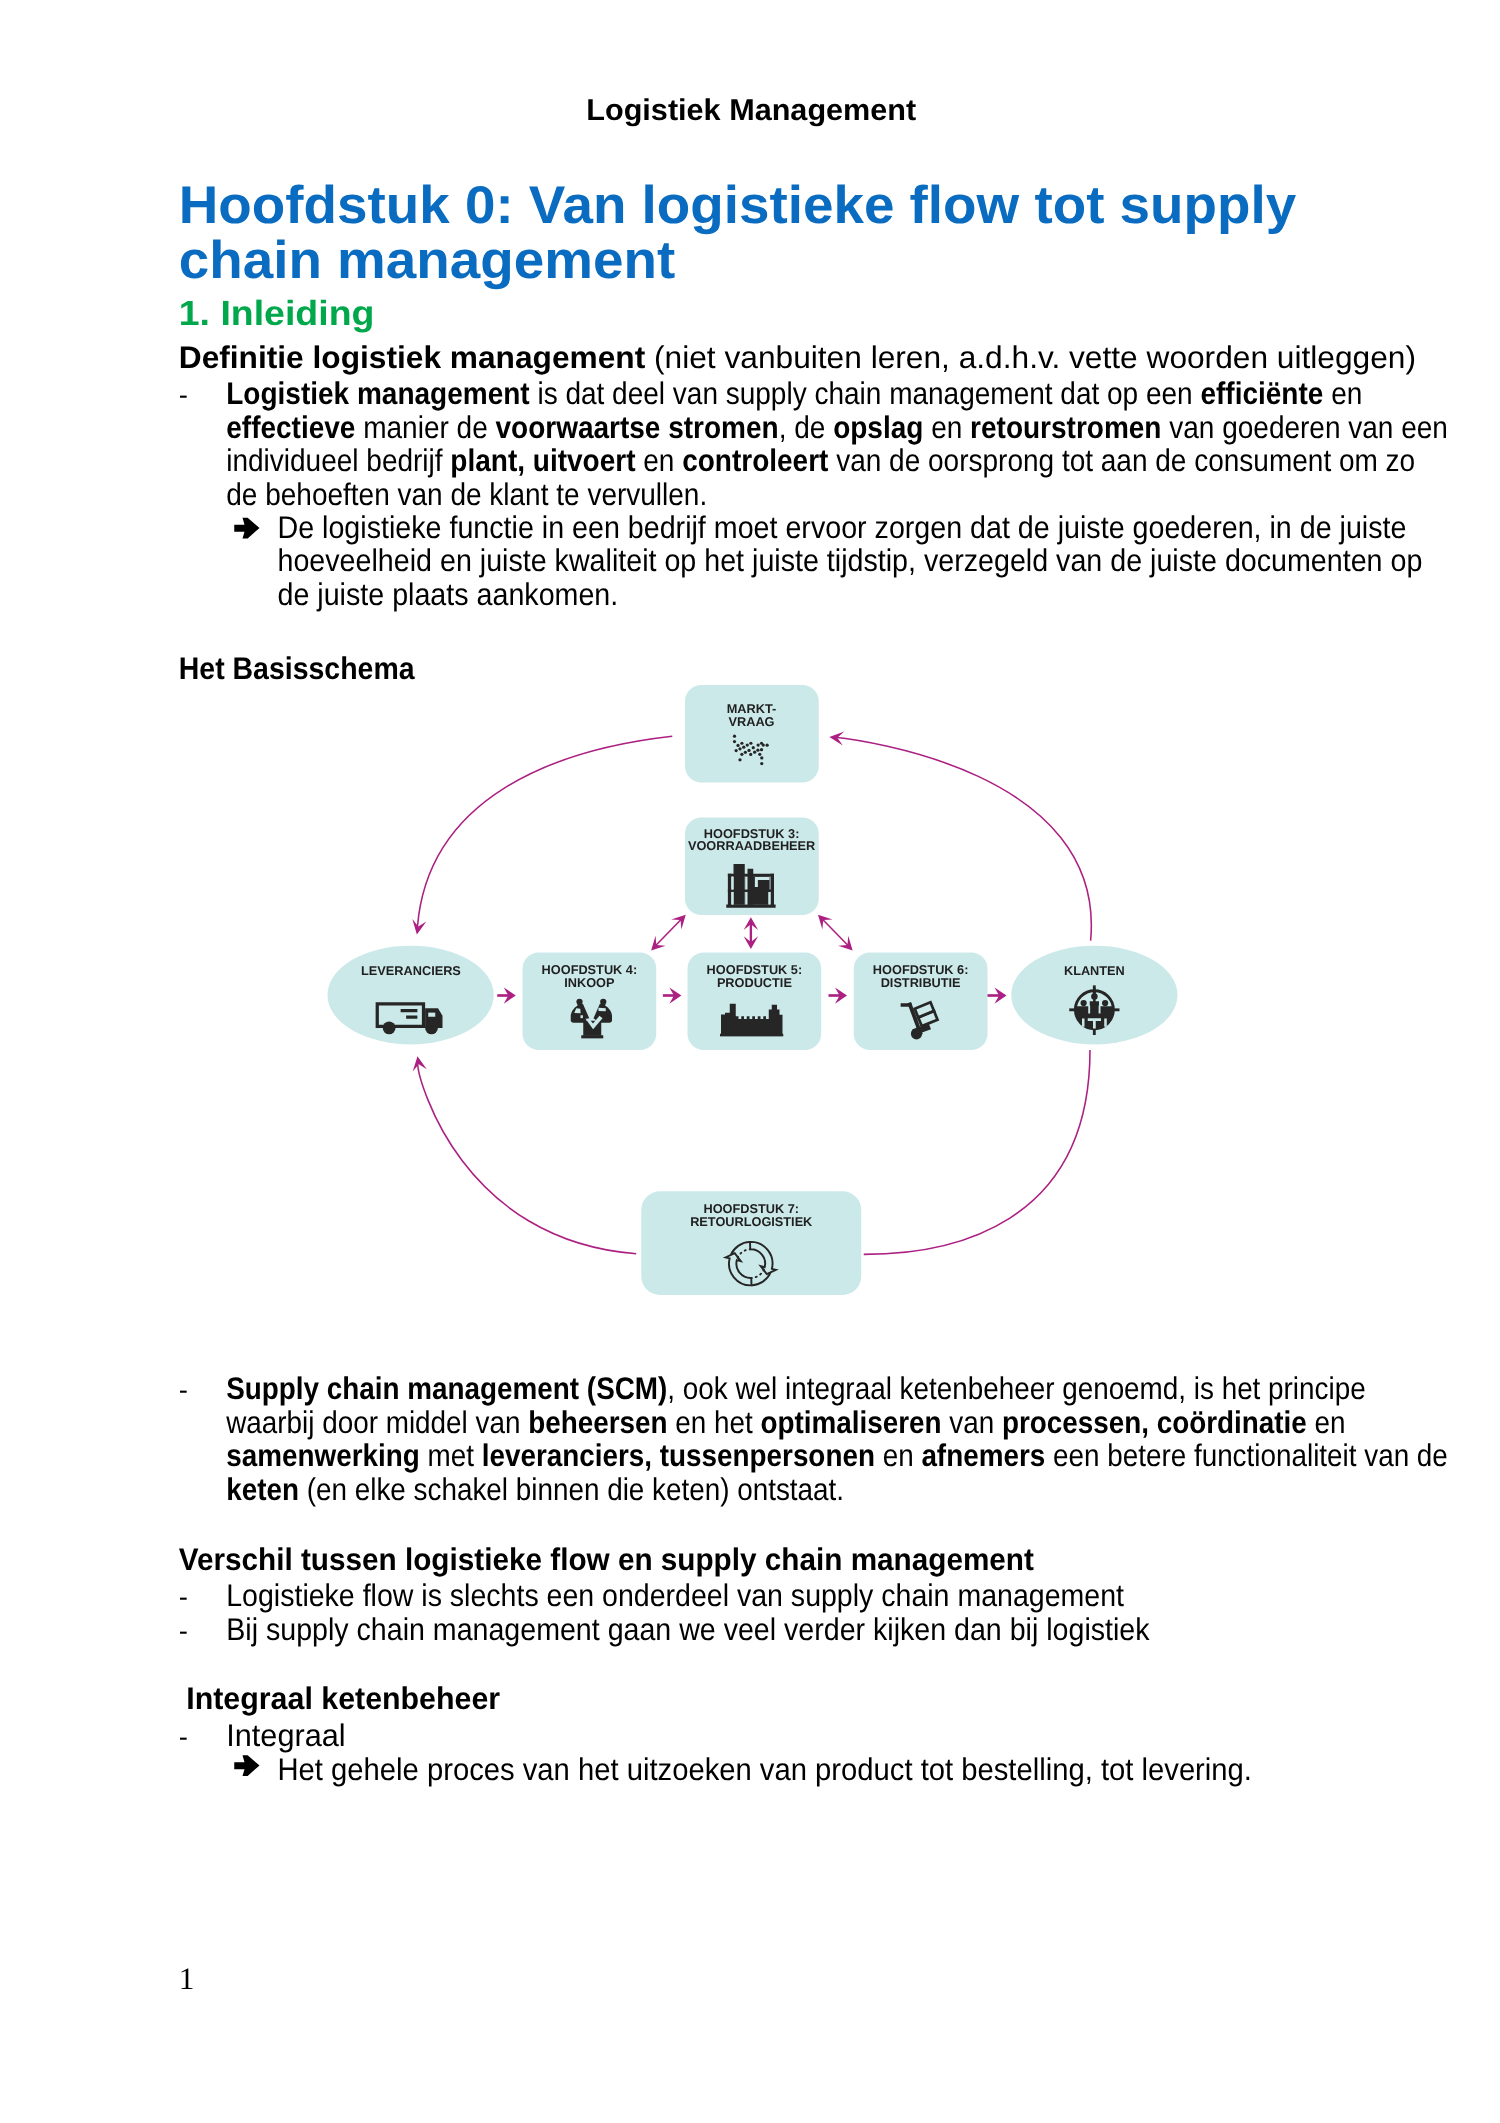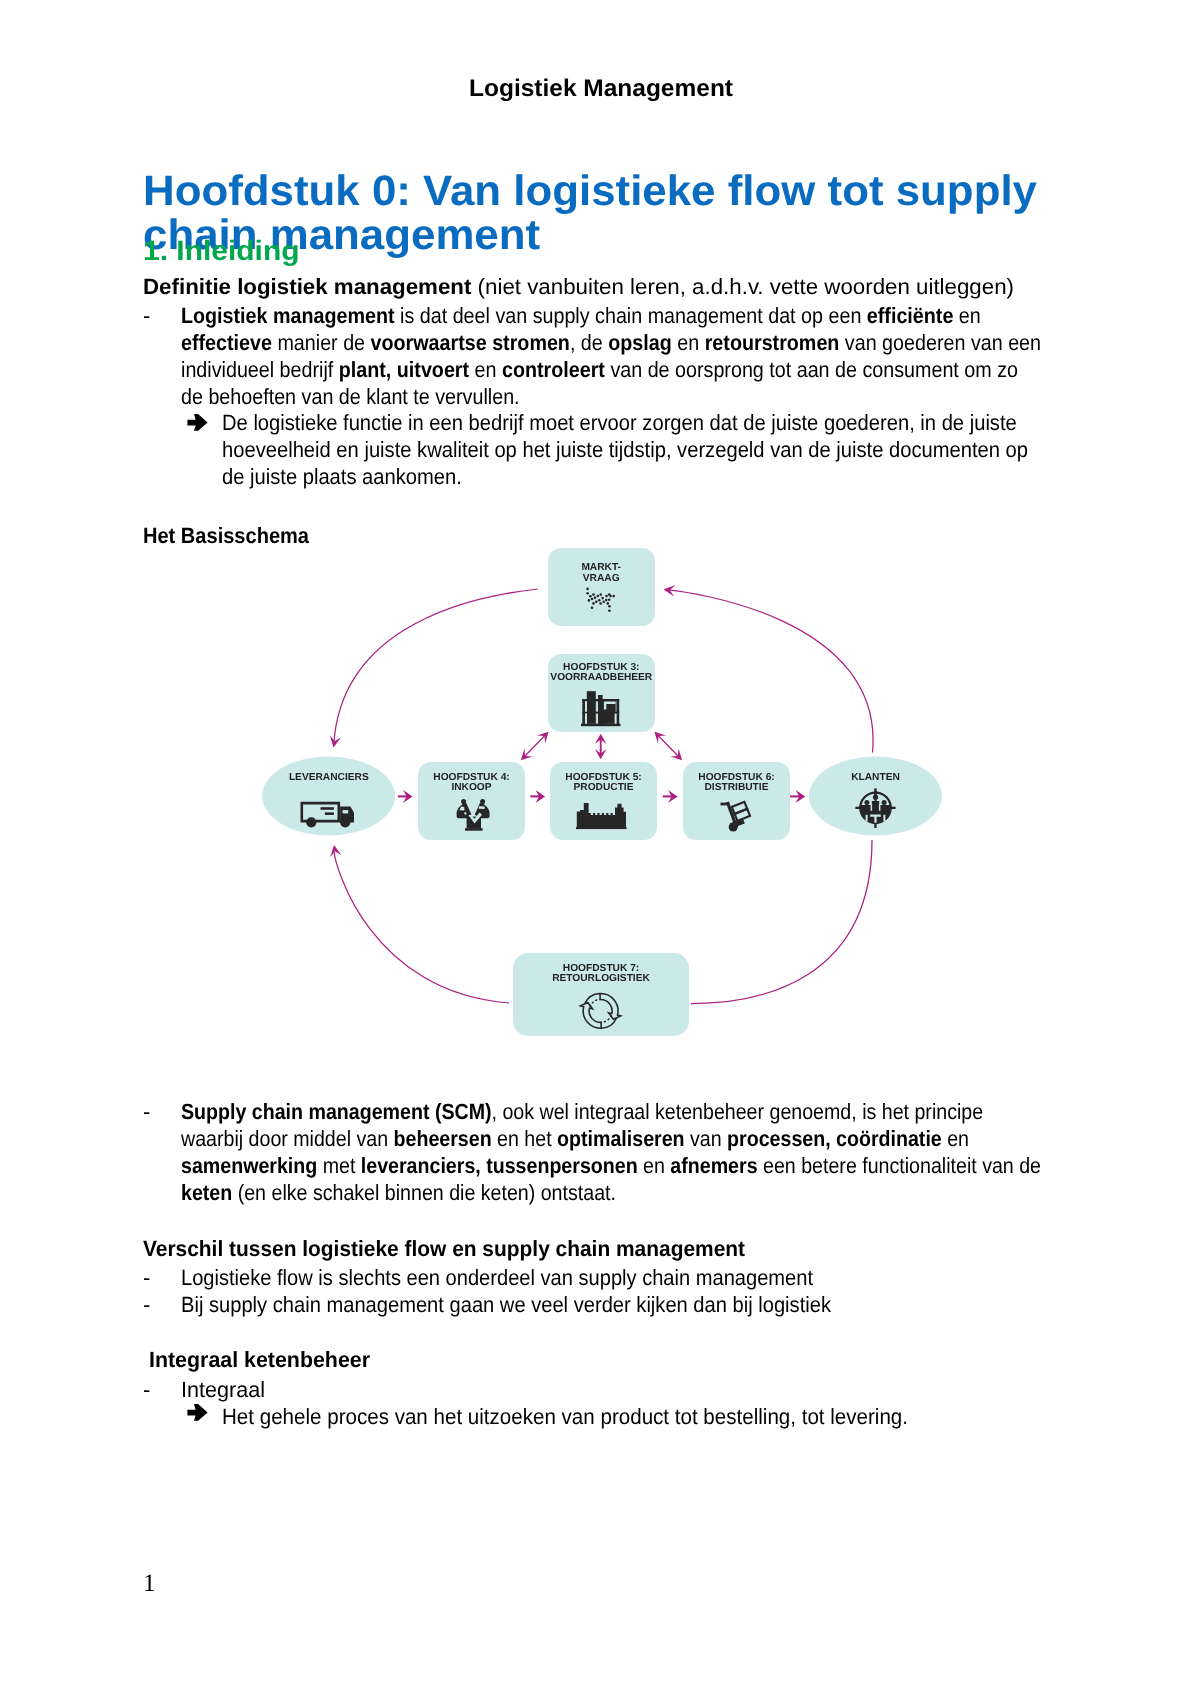--- a/index.html
+++ b/index.html
@@ -6,27 +6,27 @@
   body{width:1200px;height:1698px;background:#ffffff;
        font-family:"Liberation Sans",sans-serif;color:#000;overflow:hidden;
        -webkit-font-smoothing:antialiased;text-rendering:geometricPrecision;}
   .page{position:relative;width:1200px;height:1698px;}
 
   .running-header{position:absolute;left:469px;top:76px;
       font-size:24px;font-weight:bold;line-height:26px;}
   .running-header .ln{display:block;width:max-content;white-space:nowrap;transform-origin:left top;}
 
   .h1{position:absolute;left:143px;top:143px;width:960px;
-      font-size:42.5px;font-weight:bold;color:#0a6cc0;line-height:44px;margin-top:27px;}
+      font-size:42.5px;font-weight:bold;color:#0a6cc0;line-height:44px;}
   .h1 .ln{display:block;width:max-content;white-space:nowrap;transform-origin:left top;}
   .h2{position:absolute;left:143px;top:235px;
       font-size:28px;color:#00a84b;font-weight:bold;line-height:32px;}
   .h2 .ln{display:block;width:max-content;white-space:nowrap;transform-origin:left top;}
 
-  .blk{position:absolute;font-size:22px;}
+  .blk{position:absolute;font-size:25px;}
   .blk .ln{display:block;width:max-content;white-space:nowrap;height:27px;line-height:27px;
            transform-origin:left top;}
   .blk b{font-weight:bold;}
 
   .mk{position:absolute;font-size:22px;line-height:27px;}
   .gar{position:absolute;}
 
   .diagram{position:absolute;left:0;top:0;pointer-events:none;}
   .dlabel{font-family:"Liberation Sans",sans-serif;font-size:10.2px;font-weight:bold;fill:#1f1f1f;text-anchor:middle;}
   .page-num{position:absolute;left:143px;top:1571px;font-size:25px;line-height:26px;

